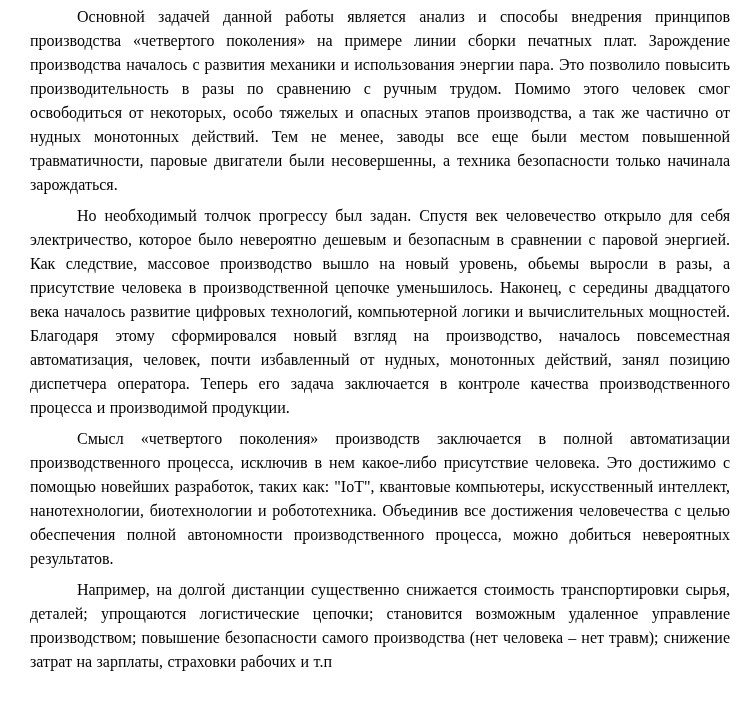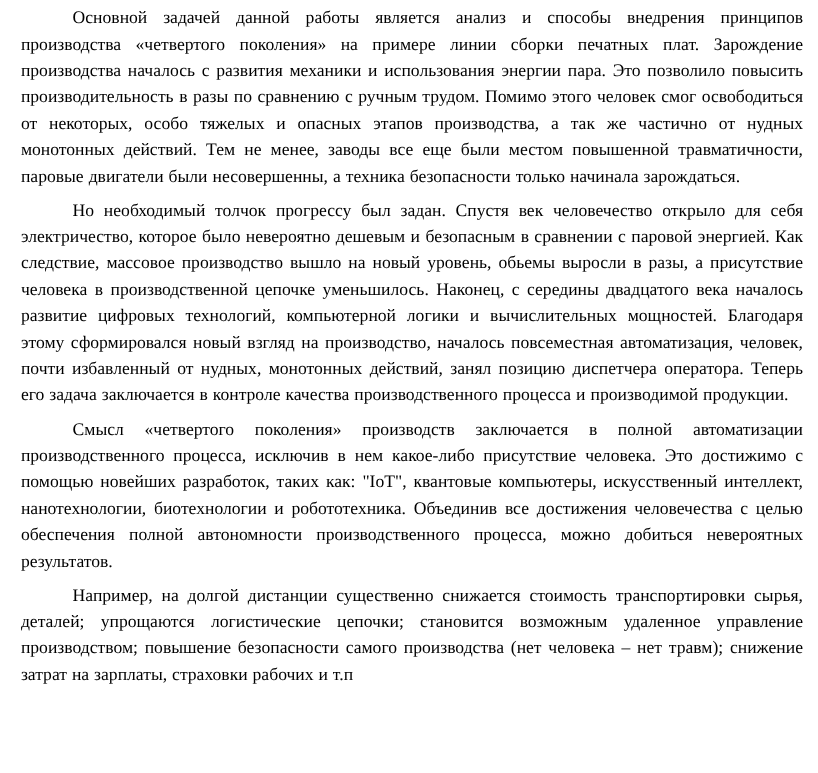--- a/index.html
+++ b/index.html
@@ -9,21 +9,21 @@
   body {
     width: 744px;
     height: 703px;
     background: #ffffff;
     overflow: hidden;
   }
   .doc {
     box-sizing: border-box;
     width: 744px;
     height: 703px;
-    padding: 5px 14px 0 19px;
+    padding: 5px 14px 0 30px;
     font-family: "Liberation Serif", "DejaVu Serif", serif;
     font-size: 16px;
     line-height: 24px;
     color: #000000;
     -webkit-font-smoothing: antialiased;
   }
   .doc p {
     margin: 0 0 7px 0;
     text-align: justify;
     text-indent: 47px;

